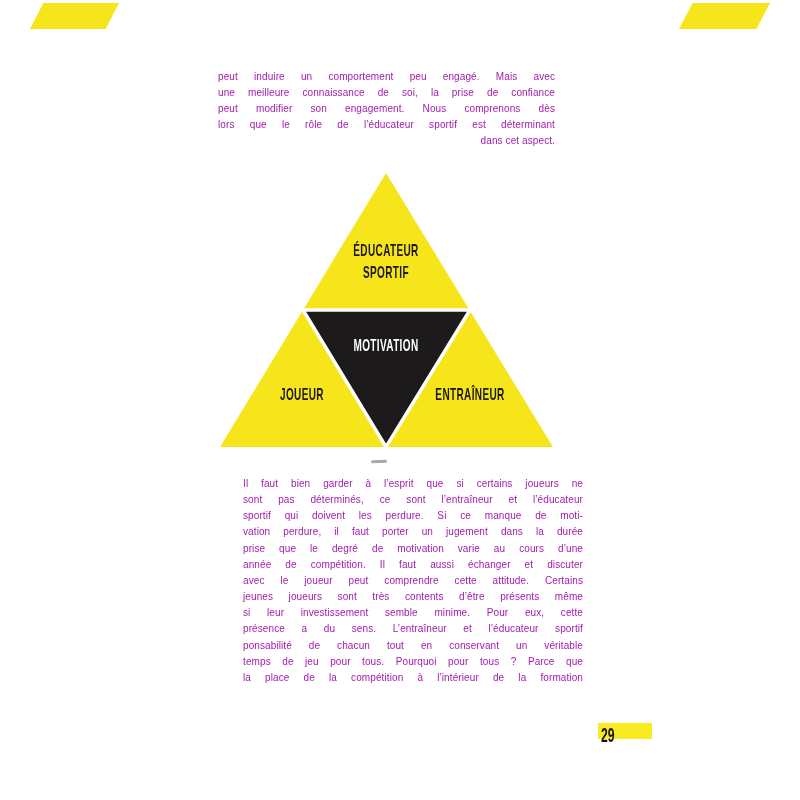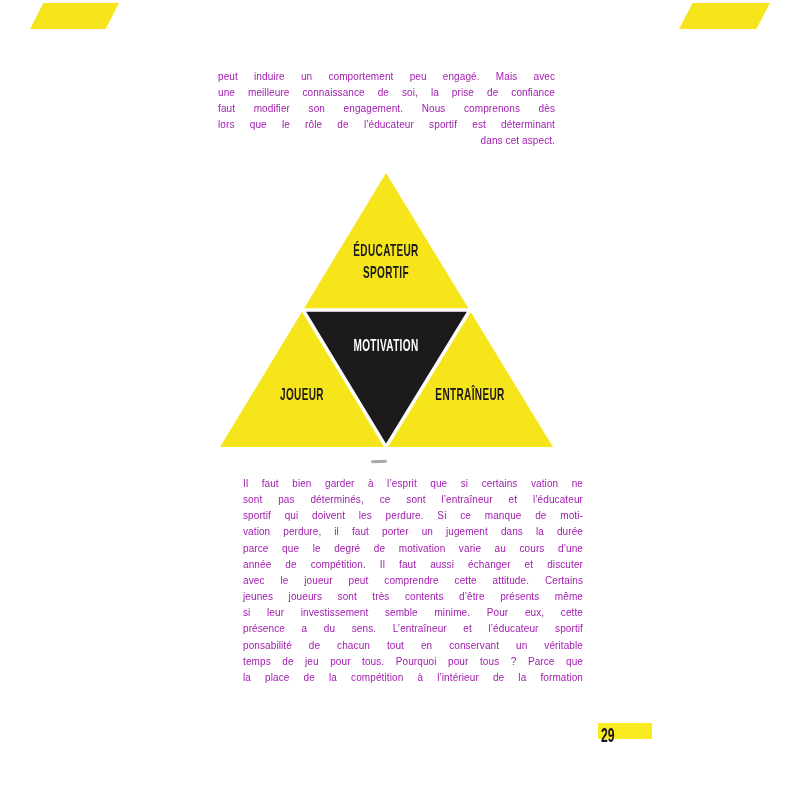--- a/index.html
+++ b/index.html
@@ -115,46 +115,46 @@
 <body>
 
 <div class="page">
 
   <div class="corner-mark left"></div>
   <div class="corner-mark right"></div>
 
   <div class="para para-top">
     <div class="jline">peut induire un comportement peu engagé. Mais avec</div>
     <div class="jline">une meilleure connaissance de soi, la prise de confiance</div>
-    <div class="jline">faut modifier son engagement. Nous comprenons dès</div>
+    <div class="jline">peut modifier son engagement. Nous comprenons dès</div>
     <div class="jline">lors que le rôle de l’éducateur sportif est déterminant</div>
     <div class="lastline">dans cet aspect.</div>
   </div>
 
   <svg class="triangle-svg" viewBox="210 168 350 292" xmlns="http://www.w3.org/2000/svg">
     <polygon points="386,173 220,447 553,447" fill="#F6E51B"></polygon>
     <polygon points="303,310 470,310 386,447" stroke="#ffffff" stroke-width="3.5" stroke-linejoin="miter" fill="#1D1A1B"></polygon>
   </svg>
 
   <div class="tri-label two-line" style="left:386px; top:261px;"><span>ÉDUCATEUR</span><br><span>SPORTIF</span></div>
 
   <div class="tri-label light" style="left:386px; top:346px;">MOTIVATION</div>
 
   <div class="tri-label" style="left:302px; top:395px;">JOUEUR</div>
 
   <div class="tri-label" style="left:470px; top:395px;">ENTRAÎNEUR</div>
 
   <div class="scan-dash"></div>
 
   <div class="para para-bottom">
-    <div class="jline">Il faut bien garder à l’esprit que si certains vation ne</div>
+    <div class="jline">Il faut bien garder à l’esprit que si certains joueurs ne</div>
     <div class="jline">sont pas déterminés, ce sont l’entraîneur et l’éducateur</div>
     <div class="jline">sportif qui doivent les perdure. Si ce manque de moti-</div>
     <div class="jline">vation perdure, il faut porter un jugement dans la durée</div>
-    <div class="jline">parce que le degré de motivation varie au cours d’une</div>
+    <div class="jline">prise que le degré de motivation varie au cours d’une</div>
     <div class="jline">année de compétition. Il faut aussi échanger et discuter</div>
     <div class="jline">avec le joueur peut comprendre cette attitude. Certains</div>
     <div class="jline">jeunes joueurs sont très contents d’être présents même</div>
     <div class="jline">si leur investissement semble minime. Pour eux, cette</div>
     <div class="jline">présence a du sens. L’entraîneur et l’éducateur sportif</div>
     <div class="jline">ponsabilité de chacun tout en conservant un véritable</div>
     <div class="jline">temps de jeu pour tous. Pourquoi pour tous ? Parce que</div>
     <div class="jline">la place de la compétition à l’intérieur de la formation</div>
   </div>
 

